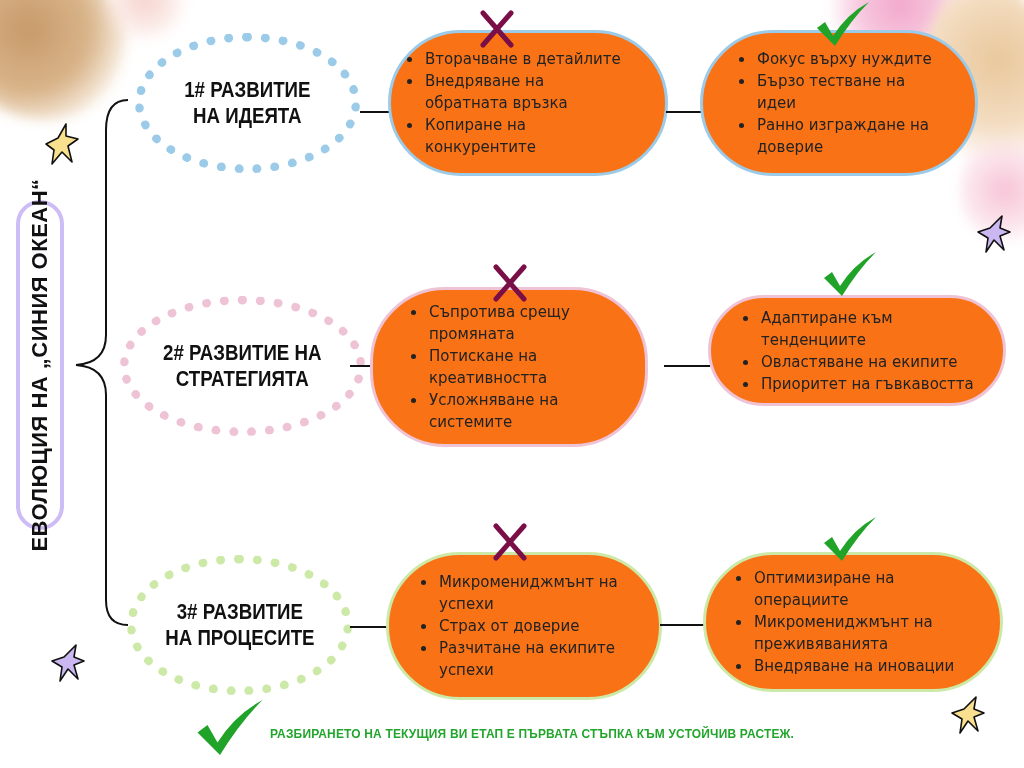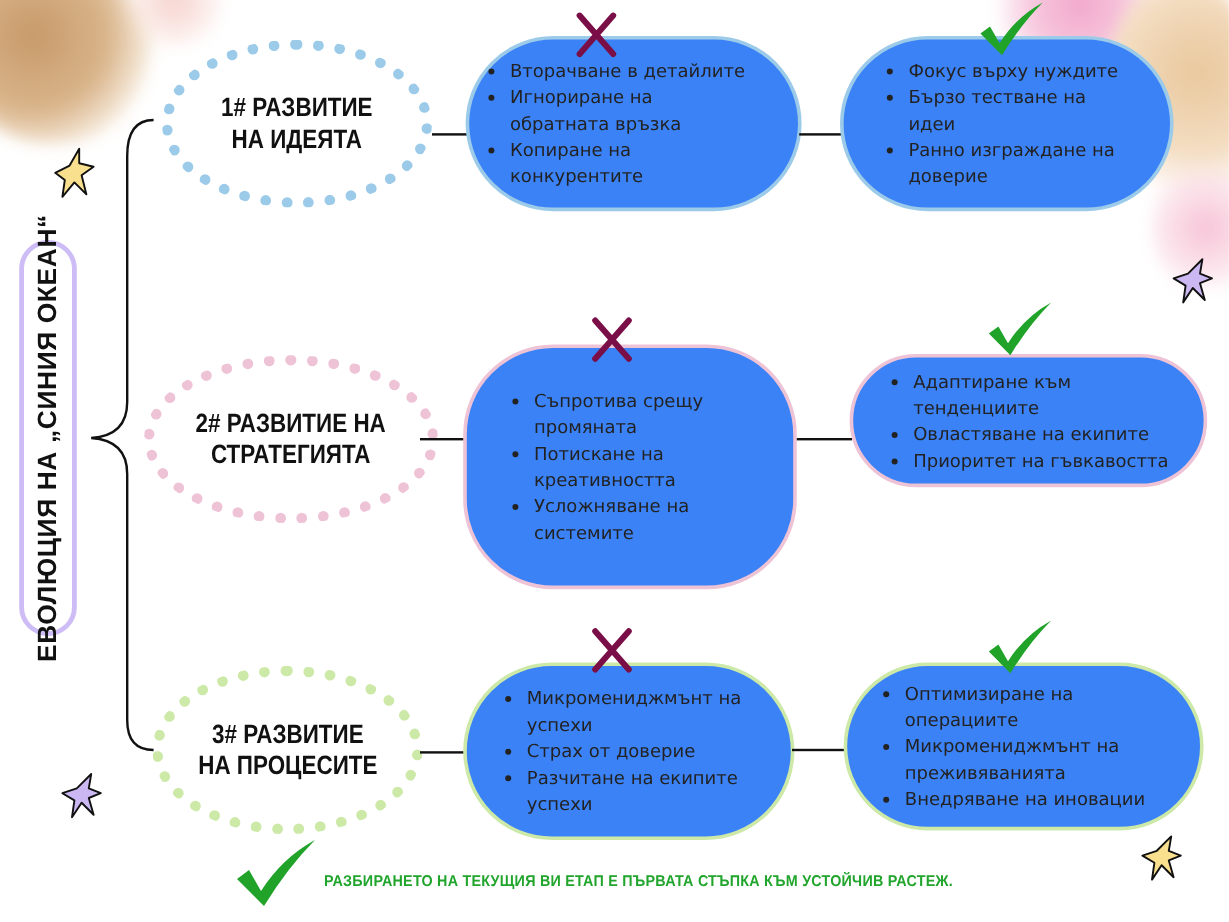--- a/index.html
+++ b/index.html
@@ -14,21 +14,21 @@
   .blob-tr3 { left:960px; top:130px; width:90px; height:120px; background:radial-gradient(circle, #f7c3d6 0%, rgba(250,220,230,0.6) 55%, rgba(255,255,255,0) 72%); }
 
   .title-pill { position:absolute; left:16px; top:200px; width:48px; height:330px; border:4px solid #cdbcf5; border-radius:30px; box-sizing:border-box; }
   .title-text { position:absolute; left:40px; top:365px; transform:translate(-50%,-50%) rotate(-90deg); white-space:nowrap; font-family:"Liberation Sans", sans-serif; font-weight:bold; font-size:22px; letter-spacing:0.5px; color:#111; transform-origin:center; }
 
   .stage { position:absolute; width:225px; height:140px; border-radius:50%; border:9px dotted; box-sizing:border-box; display:flex; align-items:center; justify-content:center; text-align:center; }
   .stage-label { font-family:"Liberation Sans", sans-serif; font-weight:bold; font-size:22px; line-height:26px; color:#111; transform:scaleX(0.85); }
 
   .hline { position:absolute; height:0; border-top:2px solid #111; }
 
-  .pill { position:absolute; border:3px solid; border-radius:75px; box-sizing:border-box; background:#3b82f6; display:flex; align-items:center; }
+  .pill { position:absolute; border:3px solid; border-radius:75px; box-sizing:border-box; background:#f97316; display:flex; align-items:center; }
   .pill ul { margin:0; padding-left:22px; list-style:disc; font-family:"DejaVu Sans", sans-serif; font-size:15px; line-height:22px; color:#222; }
   .pill li { padding-left:2px; }
 
   .cross { position:absolute; width:40px; height:40px; }
   .check { position:absolute; width:56px; height:48px; }
   .star { position:absolute; }
 
   .footer { position:absolute; left:270px; top:726px; font-family:"Liberation Sans", sans-serif; font-weight:bold; font-size:13px; color:#22a52d; letter-spacing:0.2px; transform:scaleX(0.92); transform-origin:left center; white-space:nowrap; }
 </style>
 </head>
@@ -50,41 +50,41 @@
 <div class="stage" style="left:135px;top:33px;border-color:#9ccbe9">
   <div class="stage-label">
     <div>1# РАЗВИТИЕ</div>
     <div>НА ИДЕЯТА</div>
   </div>
 </div>
 <div class="hline" style="left:360px;top:111px;width:30px"></div>
 <div class="pill" style="left:388px;top:30px;width:280px;height:146px;border-color:#9ccbe9;padding-left:10px">
   <ul>
     <li>Вторачване в детайлите</li>
-    <li style="width:180px">Игнориране на обратната връзка</li>
+    <li style="width:180px">Внедряване на обратната връзка</li>
     <li style="width:150px">Копиране на конкурентите</li>
   </ul>
 </div>
 <div class="hline" style="left:666px;top:111px;width:36px"></div>
 <div class="pill" style="left:700px;top:30px;width:278px;height:146px;border-color:#9ccbe9;padding-left:30px">
   <ul>
     <li>Фокус върху нуждите</li>
     <li style="width:170px">Бързо тестване на идеи</li>
     <li style="width:200px">Ранно изграждане на доверие</li>
   </ul>
 </div>
 
 <div class="stage" style="left:120px;top:296px;width:245px;border-color:#efc3d6">
   <div class="stage-label">
     <div>2# РАЗВИТИЕ НА</div>
     <div>СТРАТЕГИЯТА</div>
   </div>
 </div>
 <div class="hline" style="left:350px;top:365px;width:40px"></div>
-<div class="pill" style="left:386px;top:287px;width:278px;height:204px;border-color:#efc3d6;padding-left:32px">
+<div class="pill" style="left:370px;top:287px;width:278px;height:160px;border-color:#efc3d6;padding-left:32px">
   <ul>
     <li style="width:170px">Съпротива срещу промяната</li>
     <li style="width:150px">Потискане на креативността</li>
     <li style="width:170px">Усложняване на системите</li>
   </ul>
 </div>
 <div class="hline" style="left:664px;top:365px;width:46px"></div>
 <div class="pill" style="left:708px;top:295px;width:298px;height:111px;border-color:#efc3d6;padding-left:26px">
   <ul>
     <li style="width:150px">Адаптиране към тенденциите</li>

